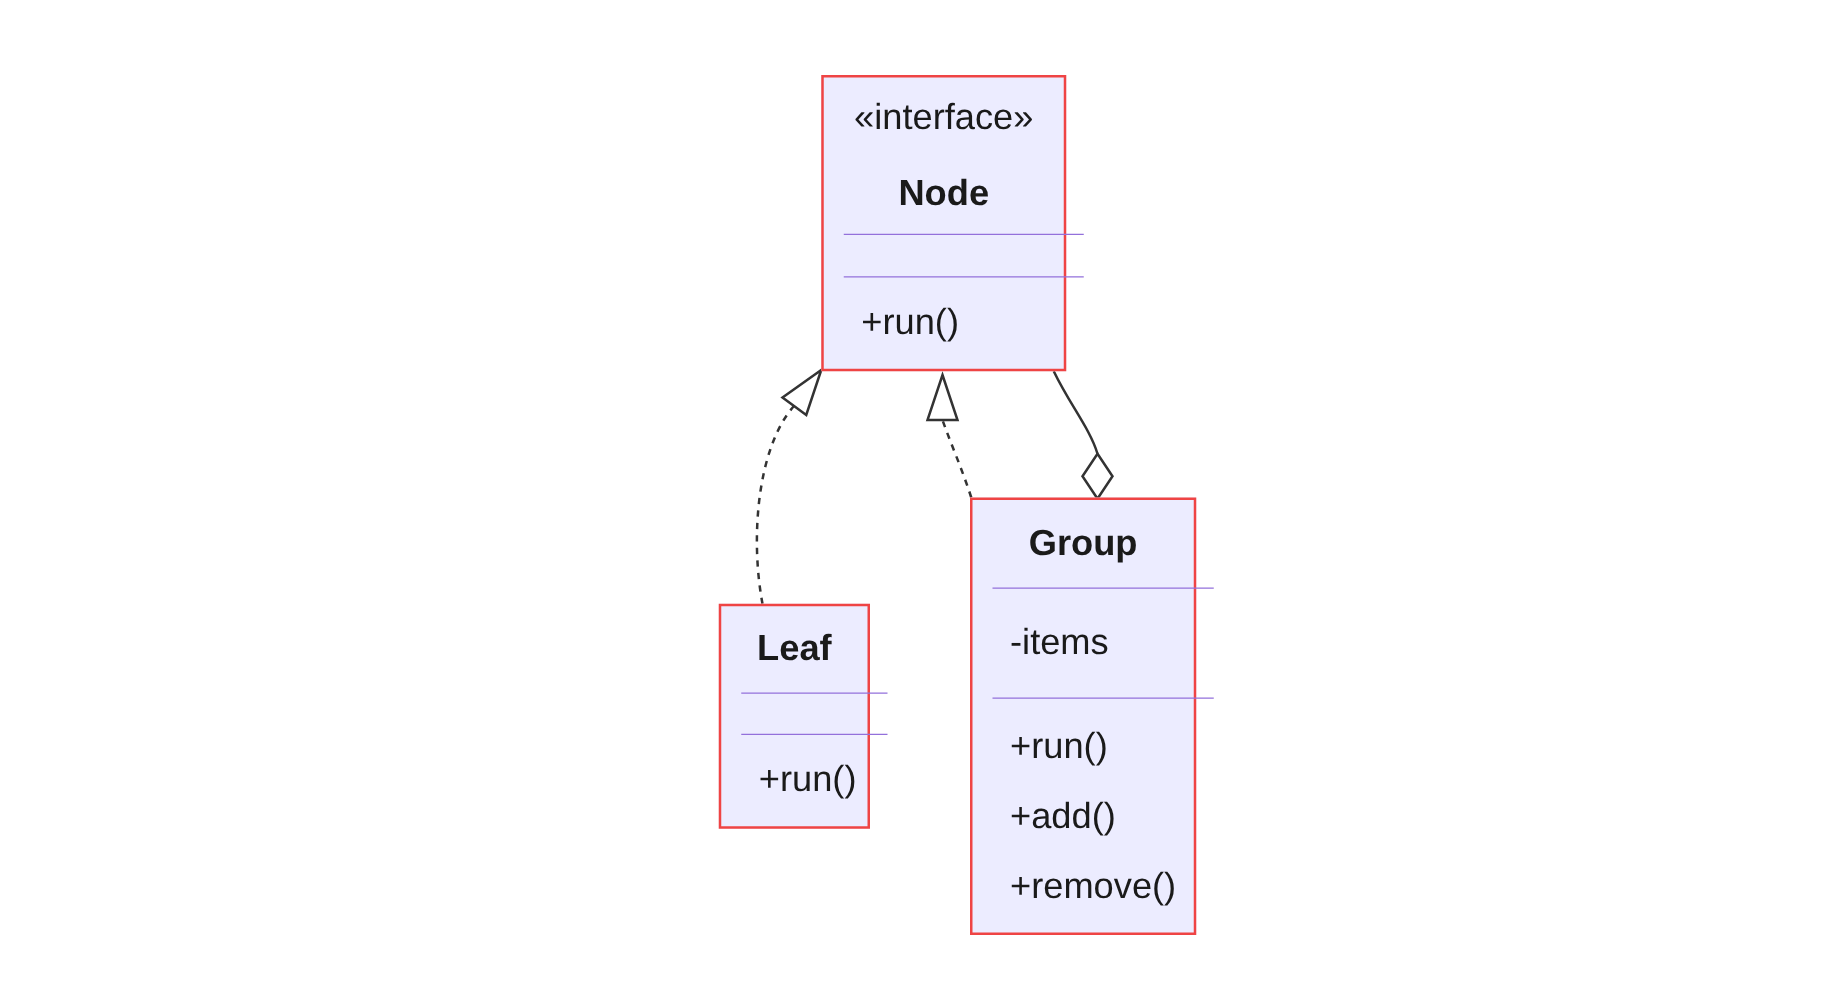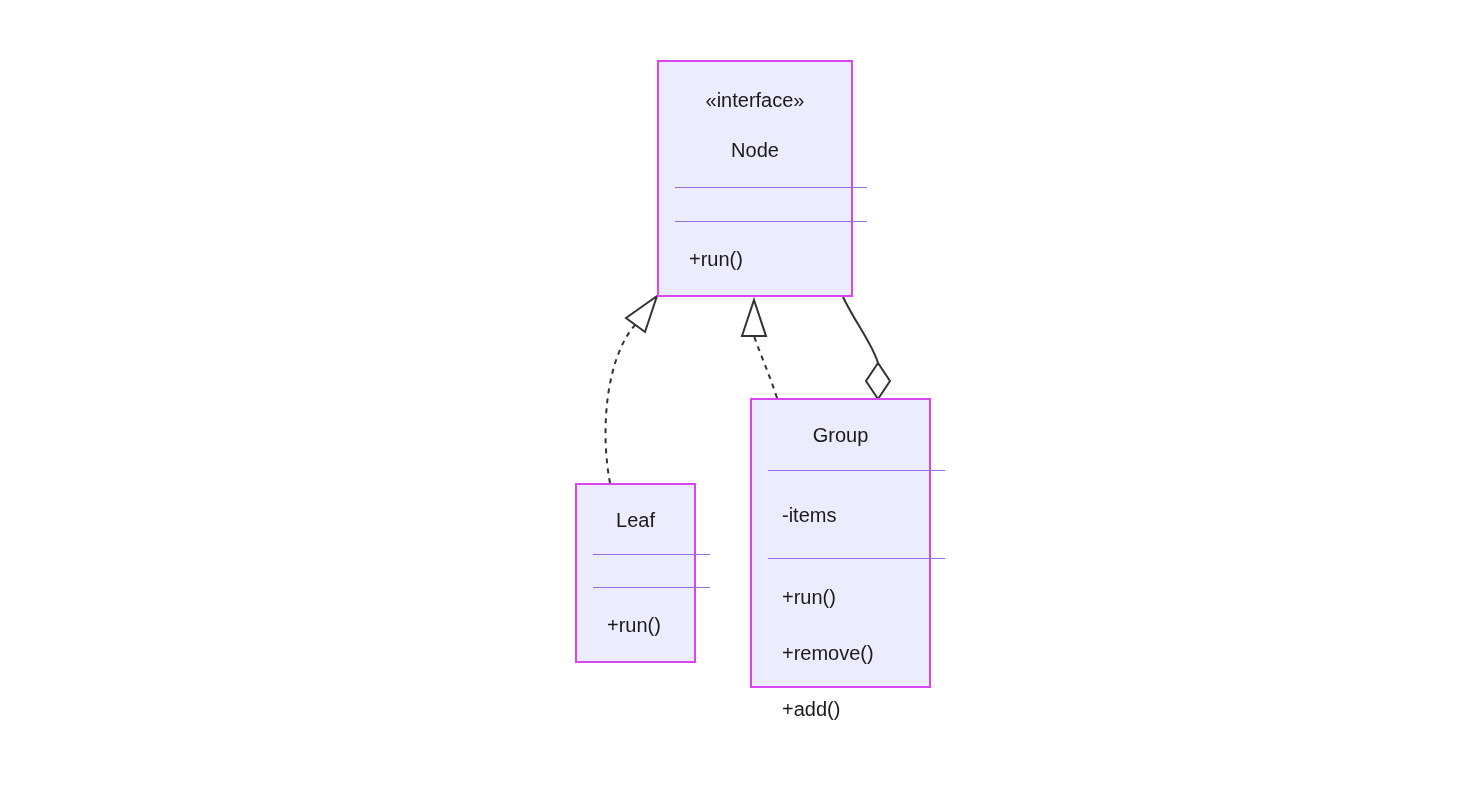--- a/index.html
+++ b/index.html
@@ -26,54 +26,54 @@
   .edge.dashed { stroke-dasharray: 5 5; }
   .marker {
     fill: #ffffff;
     stroke: #333333;
     stroke-width: 2;
     stroke-linejoin: miter;
   }
   .class-box {
     position: absolute;
     background: #ECECFF;
-    border: 2px solid #d946ef;
-    font-size: 20px;
+    border: 2px solid #ef4444;
+    font-size: 29px;
     line-height: 1.2;
   }
   .section { width: 100%; }
   .section + .section { border-top: 1.5px solid #9370DB; margin-left: 16px; }
   .title-section {
     display: flex;
     flex-direction: column;
     align-items: center;
     justify-content: center;
     gap: 26px;
   }
   .stereotype { font-weight: 400; }
-  .class-name { font-weight: 400; }
+  .class-name { font-weight: 700; }
   .members-section {
     display: flex;
     flex-direction: column;
     justify-content: center;
     padding-left: 14px;
   }
   .member-row { display: flex; align-items: center; }
   
   .box-node   { left: 657px; top: 60px;  width: 196px; height: 237px; }
   .box-node .title-section   { height: 125px; }
   .box-node .attrs-section   { height: 34px; }
   .box-node .methods-section { height: 74px; }
   
   .box-leaf   { left: 575px; top: 483px; width: 121px; height: 180px; }
   .box-leaf .title-section   { height: 69px; }
   .box-leaf .attrs-section   { height: 33px; }
   .box-leaf .methods-section { height: 74px; }
   
-  .box-group  { left: 750px; top: 398px; width: 181px; height: 290px; }
+  .box-group  { left: 776px; top: 398px; width: 181px; height: 350px; }
   .box-group .title-section   { height: 70px; }
   .box-group .attrs-section   { height: 88px; }
   .box-group .methods-section { height: 188px; padding-top: 10px; justify-content: flex-start; }
   .box-group .methods-section .member-row { height: 56px; }
 </style>
 </head>
 <body>
 
 <div class="canvas">
 
@@ -112,18 +112,18 @@
 
   <div class="class-box box-group">
     <div class="section title-section">
       <div class="class-name">Group</div>
     </div>
     <div class="section members-section attrs-section">
       <div class="member-row">-items</div>
     </div>
     <div class="section members-section methods-section">
       <div class="member-row">+run()</div>
+      <div class="member-row">+add()</div>
       <div class="member-row">+remove()</div>
-      <div class="member-row">+add()</div>
     </div>
   </div>
 
 </div>
 
 </body></html>

